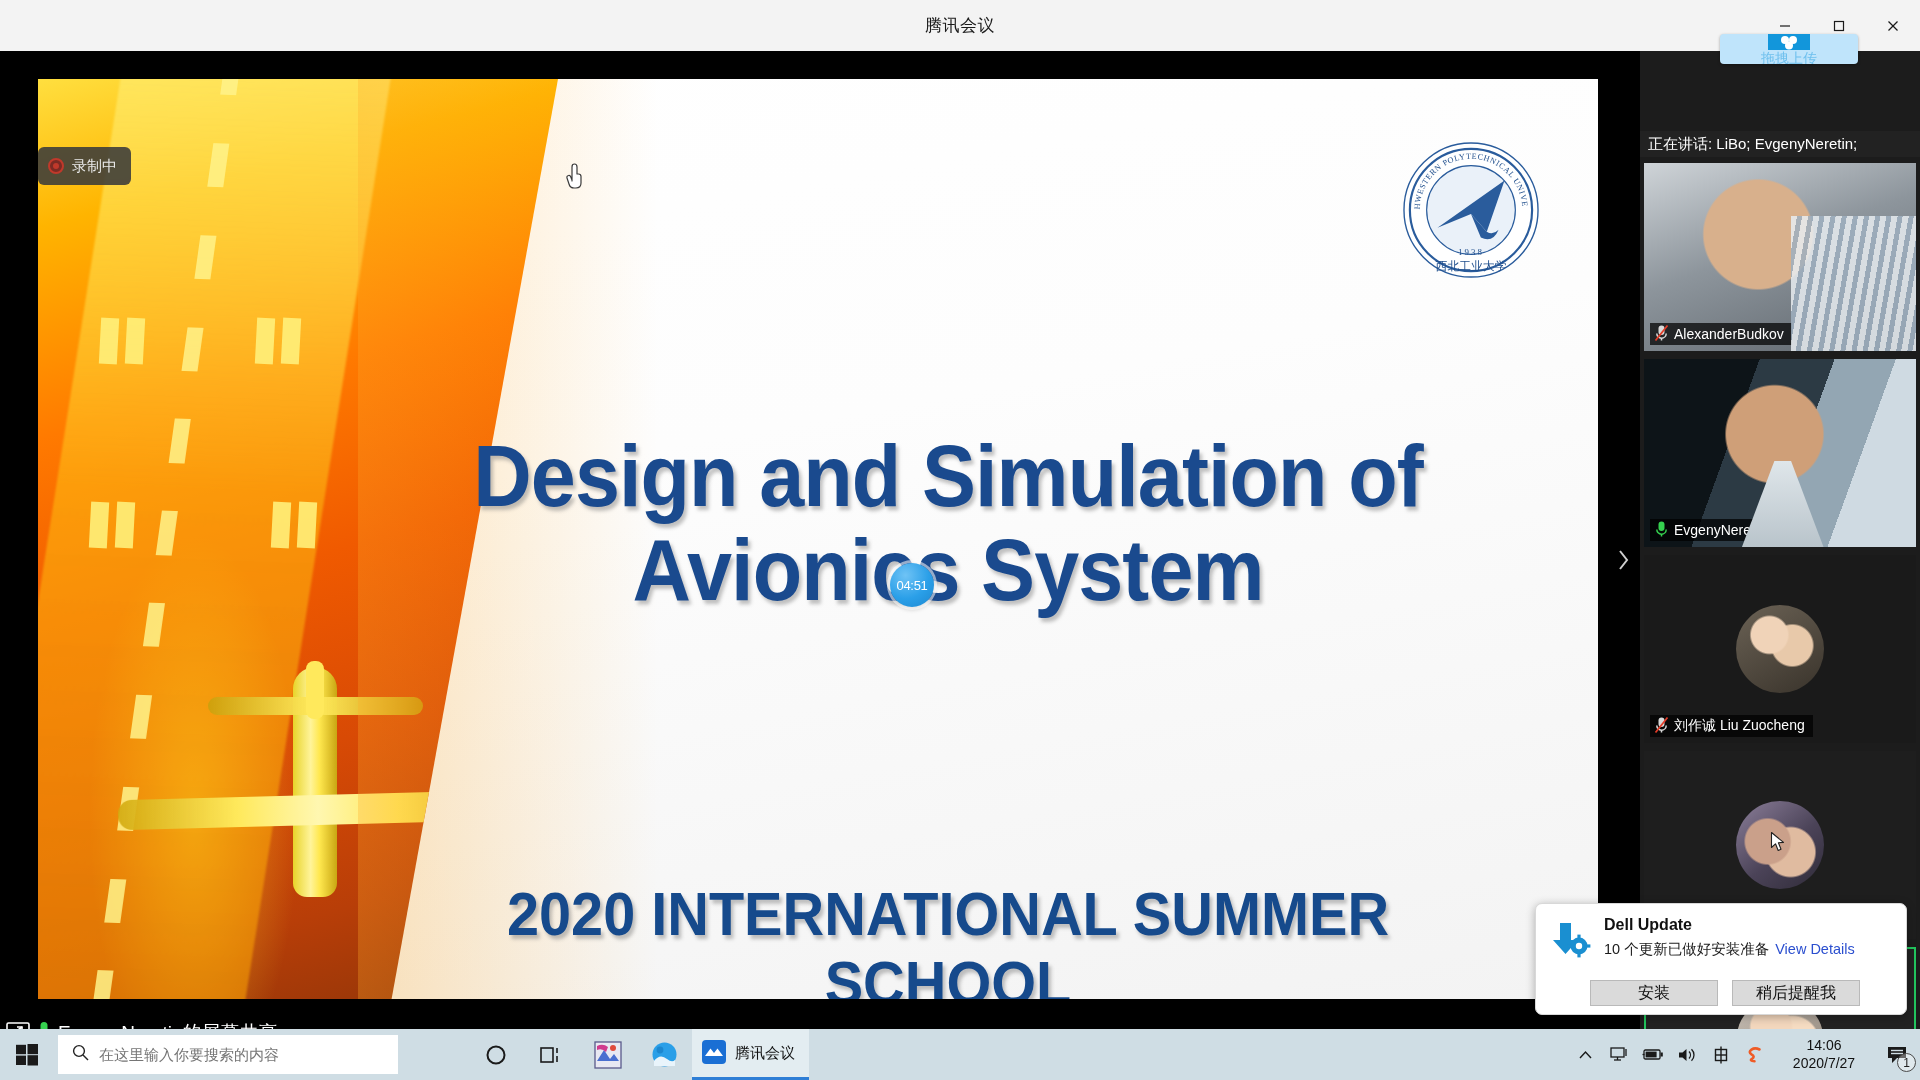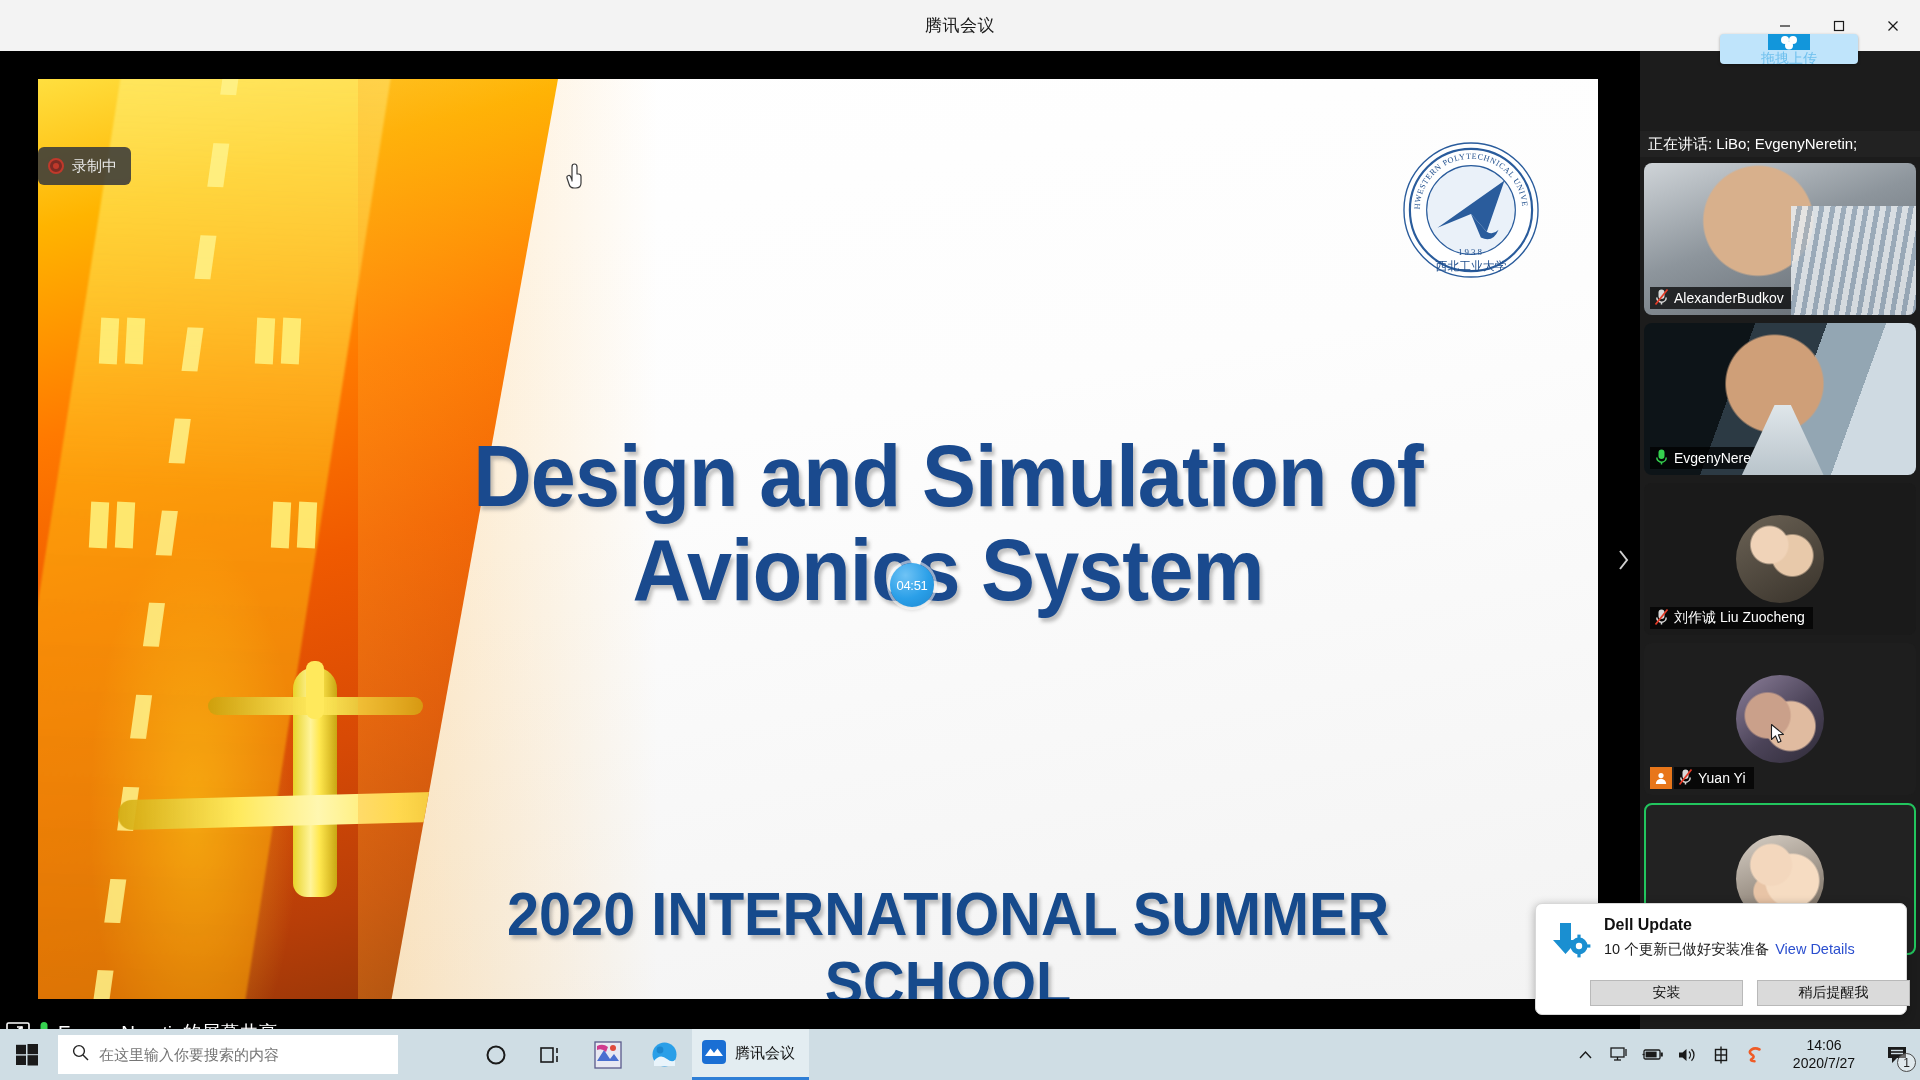--- a/index.html
+++ b/index.html
@@ -230,25 +230,24 @@
     position: absolute; left: 0; top: 80px;
     width: 324px; height: 26px;
     color: #fff; font-size: 15px;
     padding-left: 8px;
     display: flex; align-items: center;
     background: rgba(40,40,40,.55);
   }
   .tiles { position: absolute; left: 0; top: 112px; width: 280px; }
   .tile {
     position: relative;
-    width: 272px; height: 152px;
+    width: 272px; height: 188px;
     margin: 0 4px 8px 4px;
     background: #2b2b2b;
     overflow: hidden;
-    border-radius: 8px;
   }
   .tile.active { outline: 2px solid #22c55e; outline-offset: -2px; }
   .tile-name {
     position: absolute; left: 6px; bottom: 6px;
     height: 22px;
     display: flex; align-items: center; gap: 5px;
     background: rgba(0,0,0,.72);
     padding: 0 8px 0 4px;
     color: #fff; font-size: 14px; white-space: nowrap;
   }
@@ -324,23 +323,23 @@
   }
   .toast-icon { position: absolute; left: 14px; top: 16px; width: 42px; height: 42px; }
   .toast-title { margin-left: 54px; font-size: 16px; font-weight: bold; color: #111; }
   .toast-desc { margin-left: 54px; margin-top: 6px; font-size: 14.5px; color: #1a1a1a; }
   .toast-link { color: #2b4fcf; margin-left: 2px; }
   .toast-actions {
     position: absolute; left: 54px; bottom: 8px;
     display: flex; gap: 14px;
   }
   .toast-btn {
-    width: 153px; height: 26px;
+    width: 128px; height: 26px;
     background: #dadada; border: 1px solid #b9b9b9;
-    font-size: 14px; color: #111;
+    font-size: 16px; color: #111;
     display: flex; align-items: center; justify-content: center;
   }
 
   
   .taskbar {
     position: absolute; left: 0; bottom: 0;
     width: 1920px; height: 51px;
     background: #cfdde4;
     display: flex; align-items: center;
     z-index: 70;

